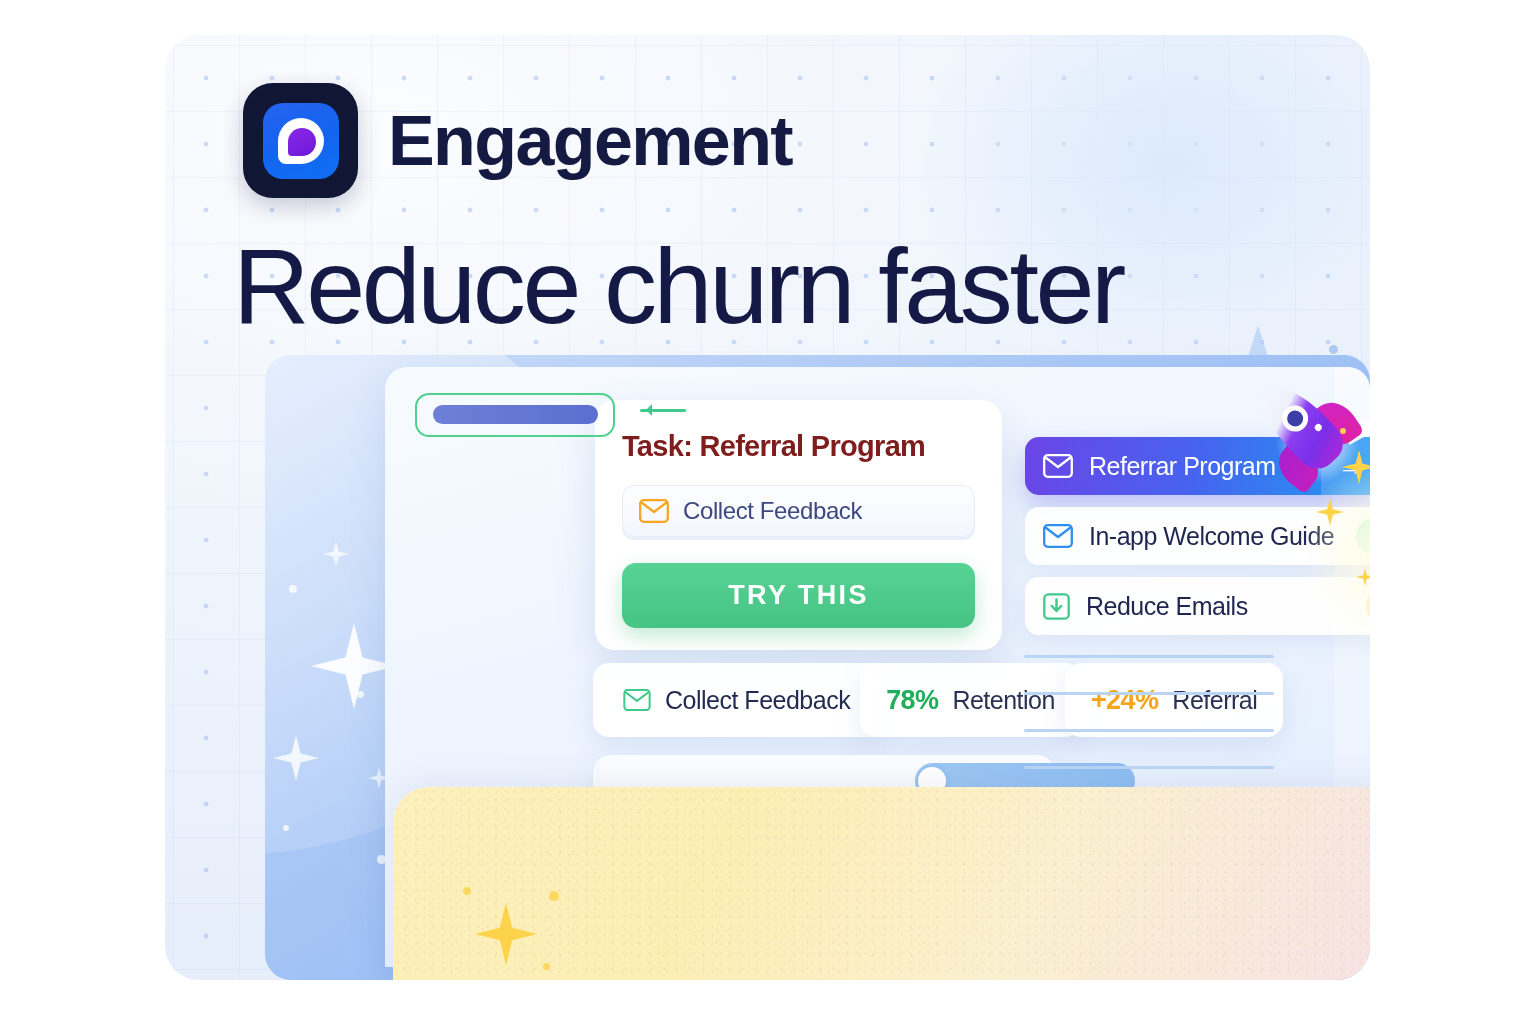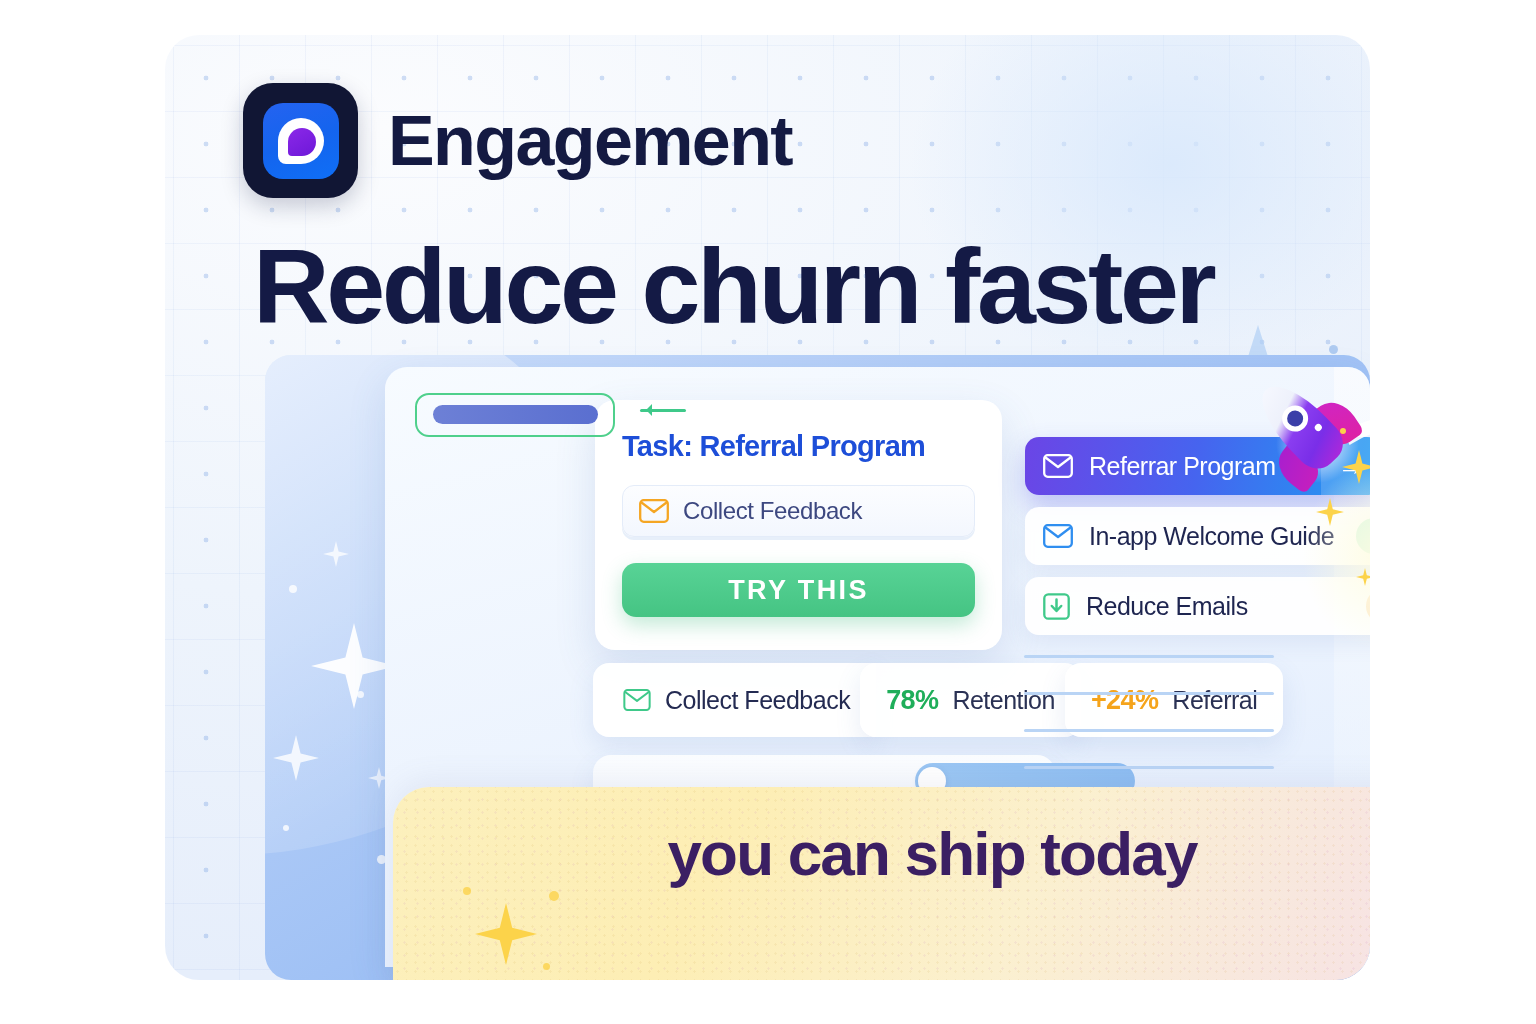--- a/index.html
+++ b/index.html
@@ -71,22 +71,22 @@
     background: linear-gradient(150deg, #8b28e8, #6d18d8);
     border-radius: 50% 50% 50% 4px;
     margin: 2px 0 0 2px;
   }
   .brand-name {
     font-size: 70px; font-weight: 700; color: #141a42;
     letter-spacing: -1.6px; line-height: 1;
   }
 
   .headline {
-    position: absolute; left: 88px; top: 196px;
-    font-size: 106px; font-weight: 700; color: #141a45;
+    position: absolute; left: 68px; top: 196px;
+    font-size: 106px; font-weight: 400; color: #141a45;
     letter-spacing: -3.4px; line-height: 1.05;
     white-space: nowrap;
   }
 
   
   .mock {
     position: absolute; left: 100px; top: 310px;
     width: 1105px; height: 635px;
   }
 
@@ -133,36 +133,36 @@
   
   .task-card {
     position: absolute; left: 210px; top: 33px;
     width: 407px; height: 250px;
     background: #ffffff;
     border-radius: 20px;
     box-shadow: 0 16px 40px rgba(70,105,175,.16);
     padding: 30px 27px;
   }
   .task-title {
-    font-size: 29px; font-weight: 700; color: #1d4ed8;
+    font-size: 29px; font-weight: 700; color: #7f1d1d;
     letter-spacing: -.7px; margin-bottom: 22px;
   }
   .task-input {
     height: 52px;
     background: linear-gradient(180deg,#fcfdff,#f3f7fe);
     border: 1px solid #e4ecf9;
     border-radius: 12px;
     display: flex; align-items: center; gap: 14px;
     padding: 0 16px;
     box-shadow: 0 3px 0 rgba(228,237,250,.9);
   }
   .task-input-text { font-size: 24px; color: #3d4880; letter-spacing: -.4px; }
   .try-btn {
     margin-top: 26px;
-    height: 54px; width: 100%;
+    height: 65px; width: 100%;
     border: none; border-radius: 14px;
     background: linear-gradient(180deg,#58d396,#45c483);
     color: #ffffff;
     font-family: "Liberation Sans", sans-serif;
     font-size: 27px; font-weight: 600; letter-spacing: 2.4px;
     cursor: pointer;
     box-shadow: 0 8px 20px rgba(68,190,130,.32);
   }
 
   
@@ -492,18 +492,17 @@
     </div>
 
     <div class="banner">
       <div class="banner-noise"></div>
       <div class="spark-y" style="left:82px; top:116px; width:62px; height:62px;"></div>
       <div class="dot-y" style="left:70px;  top:100px; width:8px;  height:8px; opacity:.8;"></div>
       <div class="dot-y" style="left:156px; top:104px; width:10px; height:10px; opacity:.8;"></div>
       <div class="dot-y" style="left:150px; top:176px; width:7px;  height:7px; opacity:.8;"></div>
 
       <div class="banner-text">
-        <div class="b-l2">you can ship today</div>
       </div>
     </div>
 
   </div>
 </div>
 
 </body></html>

